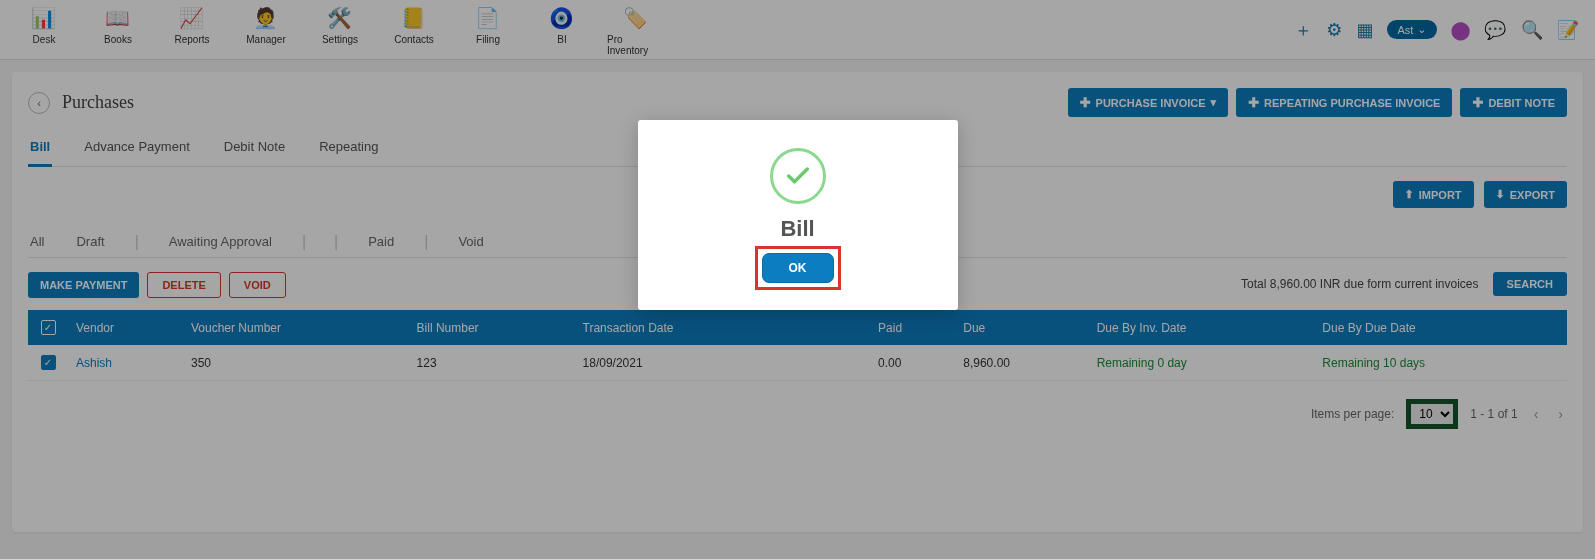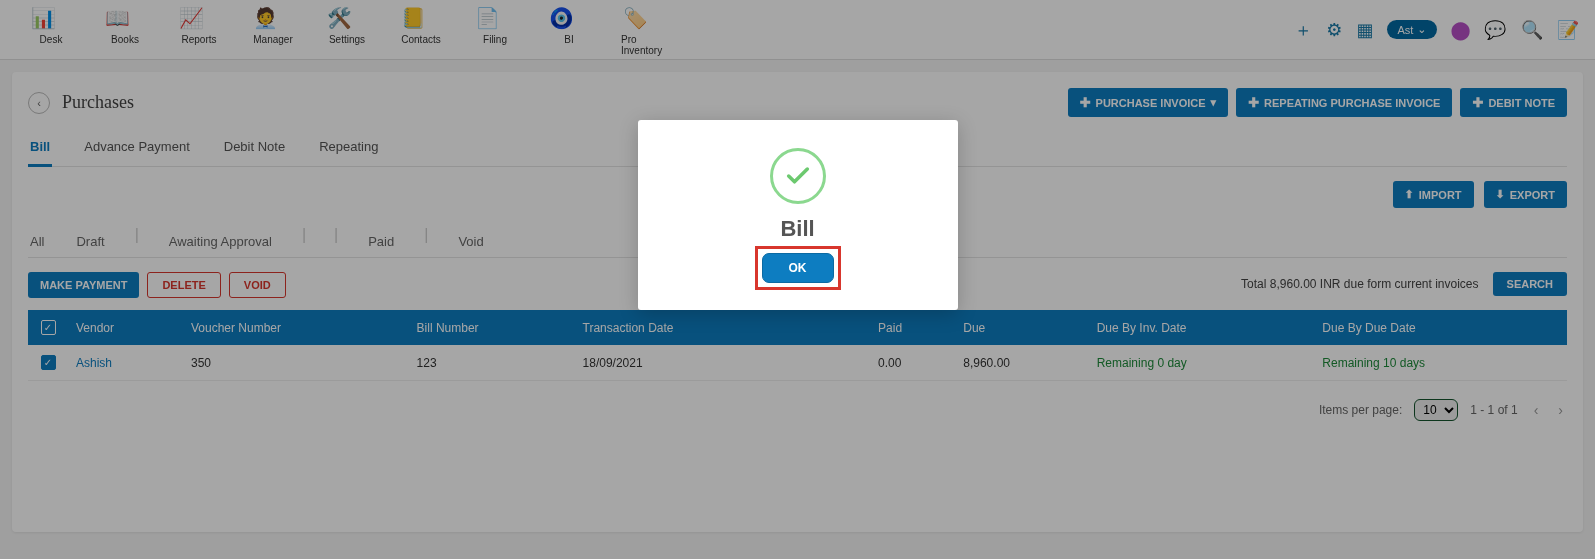--- a/index.html
+++ b/index.html
@@ -2,42 +2,42 @@
 <html><head>
 <meta charset="utf-8">
 <style>
 * { margin: 0; padding: 0; box-sizing: border-box; font-family: Arial, sans-serif; }
 body { background: #f5f5f5; width: 1595px; height: 559px; overflow: hidden; position: relative; }
 
 .topbar { background: #fff; height: 60px; border-bottom: 1px solid #ddd; display: flex; align-items: center; justify-content: space-between; padding: 0 15px; }
 .topbar-left { display: flex; gap: 16px; }
 .topbar-item { display: flex; flex-direction: column; align-items: center; gap: 2px; color: #555; cursor: pointer; width: 58px; }
 .topbar-item .icon { width: 28px; height: 28px; display: flex; align-items: center; justify-content: center; color: #1a7aa8; font-size: 20px; }
-.topbar-item .label { font-size: 10px; color: #333; margin-left: 14px; }
+.topbar-item .label { font-size: 10px; color: #333; }
 .topbar-right { display: flex; align-items: center; gap: 14px; }
 .topbar-right .ico { color: #1a7aa8; font-size: 18px; cursor: pointer; }
 .user-pill { background: #0369a1; color: #fff; border-radius: 12px; padding: 3px 10px; font-size: 11px; display: flex; align-items: center; gap: 4px; cursor: pointer; }
 
 .page { padding: 12px; }
 .card { background: #fff; border-radius: 4px; box-shadow: 0 1px 3px rgba(0,0,0,0.08); padding: 16px; min-height: 460px; }
 .page-head { display: flex; align-items: center; justify-content: space-between; margin-bottom: 12px; }
 .page-head-left { display: flex; align-items: center; gap: 12px; }
 .back-btn { width: 22px; height: 22px; border: 1px solid #bbb; border-radius: 50%; display: flex; align-items: center; justify-content: center; color: #666; font-size: 11px; cursor: pointer; }
 .page-title { font-family: 'Comic Sans MS', cursive; font-size: 18px; color: #444; }
 .page-head-right { display: flex; gap: 8px; }
 .btn-primary { background: #0d7dc1; color: #fff; border: none; border-radius: 3px; padding: 7px 12px; font-size: 11px; font-weight: bold; cursor: pointer; display: flex; align-items: center; gap: 5px; }
 .btn-primary .plus { font-size: 13px; }
 
 .main-tabs { display: flex; gap: 30px; border-bottom: 1px solid #e4e4e4; margin-bottom: 14px; }
 .main-tab { color: #555; font-size: 13px; padding: 10px 2px; cursor: pointer; }
 .main-tab.active { color: #0d7dc1; font-weight: bold; border-bottom: 3px solid #0d7dc1; margin-bottom: -1px; }
 
 .toolbar-row { display: flex; justify-content: flex-end; gap: 10px; margin-bottom: 18px; }
 
-.sub-tabs { display: flex; gap: 28px; border-bottom: 1px solid #e4e4e4; margin-bottom: 14px; }
+.sub-tabs { display: flex; gap: 28px; border-bottom: 1px solid #e4e4e4; margin-bottom: 14px; align-items: center; }
 .sub-tab { color: #666; font-size: 13px; padding: 8px 2px; cursor: pointer; position: relative; }
 .sub-tab.active { color: #0d7dc1; font-weight: bold; border-bottom: 3px solid #0d7dc1; margin-bottom: -1px; }
 .sub-sep { color: #ccc; }
 
 .actions-row { display: flex; justify-content: space-between; align-items: flex-start; margin-bottom: 12px; }
 .actions-left { display: flex; gap: 8px; }
 .btn-blue-flat { background: #0d7dc1; color: #fff; border: none; border-radius: 3px; padding: 6px 12px; font-size: 11px; font-weight: bold; cursor: pointer; }
 .btn-danger-outline { background: #fff; color: #d8362d; border: 1px solid #d8362d; border-radius: 3px; padding: 6px 14px; font-size: 11px; font-weight: bold; cursor: pointer; }
 .total-text { color: #444; font-size: 12px; }
 .btn-search { background: #0d7dc1; color: #fff; border: none; border-radius: 3px; padding: 6px 14px; font-size: 11px; font-weight: bold; cursor: pointer; margin-left: 14px; }
@@ -48,21 +48,21 @@
 table.data th:first-child { width: 40px; text-align: center; }
 table.data td { font-size: 12px; color: #333; padding: 10px 8px; border-bottom: 1px solid #eee; }
 table.data td:first-child { text-align: center; }
 .chk { width: 15px; height: 15px; border: 1.5px solid #fff; border-radius: 2px; display: inline-flex; align-items: center; justify-content: center; color: #fff; font-size: 10px; }
 .chk.body { border-color: #0d7dc1; color: #0d7dc1; background: #0d7dc1; }
 .chk.body::after { content: "✓"; color: #fff; font-size: 10px; }
 .vendor-link { color: #0d7dc1; }
 .green-text { color: #1e8a3a; }
 
 .pager { display: flex; justify-content: flex-end; align-items: center; gap: 12px; margin-top: 18px; font-size: 12px; color: #666; }
-.pager select { border: 1px solid #14532d; border-radius: 6px; padding: 2px 4px; font-size: 12px; }
+.pager select { border: 5px solid #14532d; border-radius: 0; padding: 2px 4px; font-size: 12px; }
 .pager .nav { color: #999; cursor: pointer; font-size: 14px; padding: 0 4px; }
 
 .overlay { position: absolute; inset: 0; background: rgba(0,0,0,0.35); display: flex; align-items: flex-start; justify-content: center; padding-top: 120px; }
 .dialog { background: #fff; width: 320px; padding: 28px 20px 20px; text-align: center; border-radius: 3px; box-shadow: 0 4px 20px rgba(0,0,0,0.2); }
 .dialog .check { width: 56px; height: 56px; border: 3px solid #8bd88f; border-radius: 50%; display: flex; align-items: center; justify-content: center; margin: 0 auto 12px; }
 .dialog .check svg { width: 28px; height: 28px; }
 .dialog h2 { font-size: 22px; color: #555; font-weight: 600; margin-bottom: 4px; }
 .dialog p { font-size: 13px; color: #777; margin-bottom: 18px; }
 .dialog .ok-wrap { display: inline-block; border: 3px solid #d8362d; padding: 4px; }
 .dialog .ok-btn { background: #0d7dc1; color: #fff; border: 1px solid #0b6aa3; border-radius: 7px; padding: 7px 26px; font-size: 12px; font-weight: bold; cursor: pointer; }

